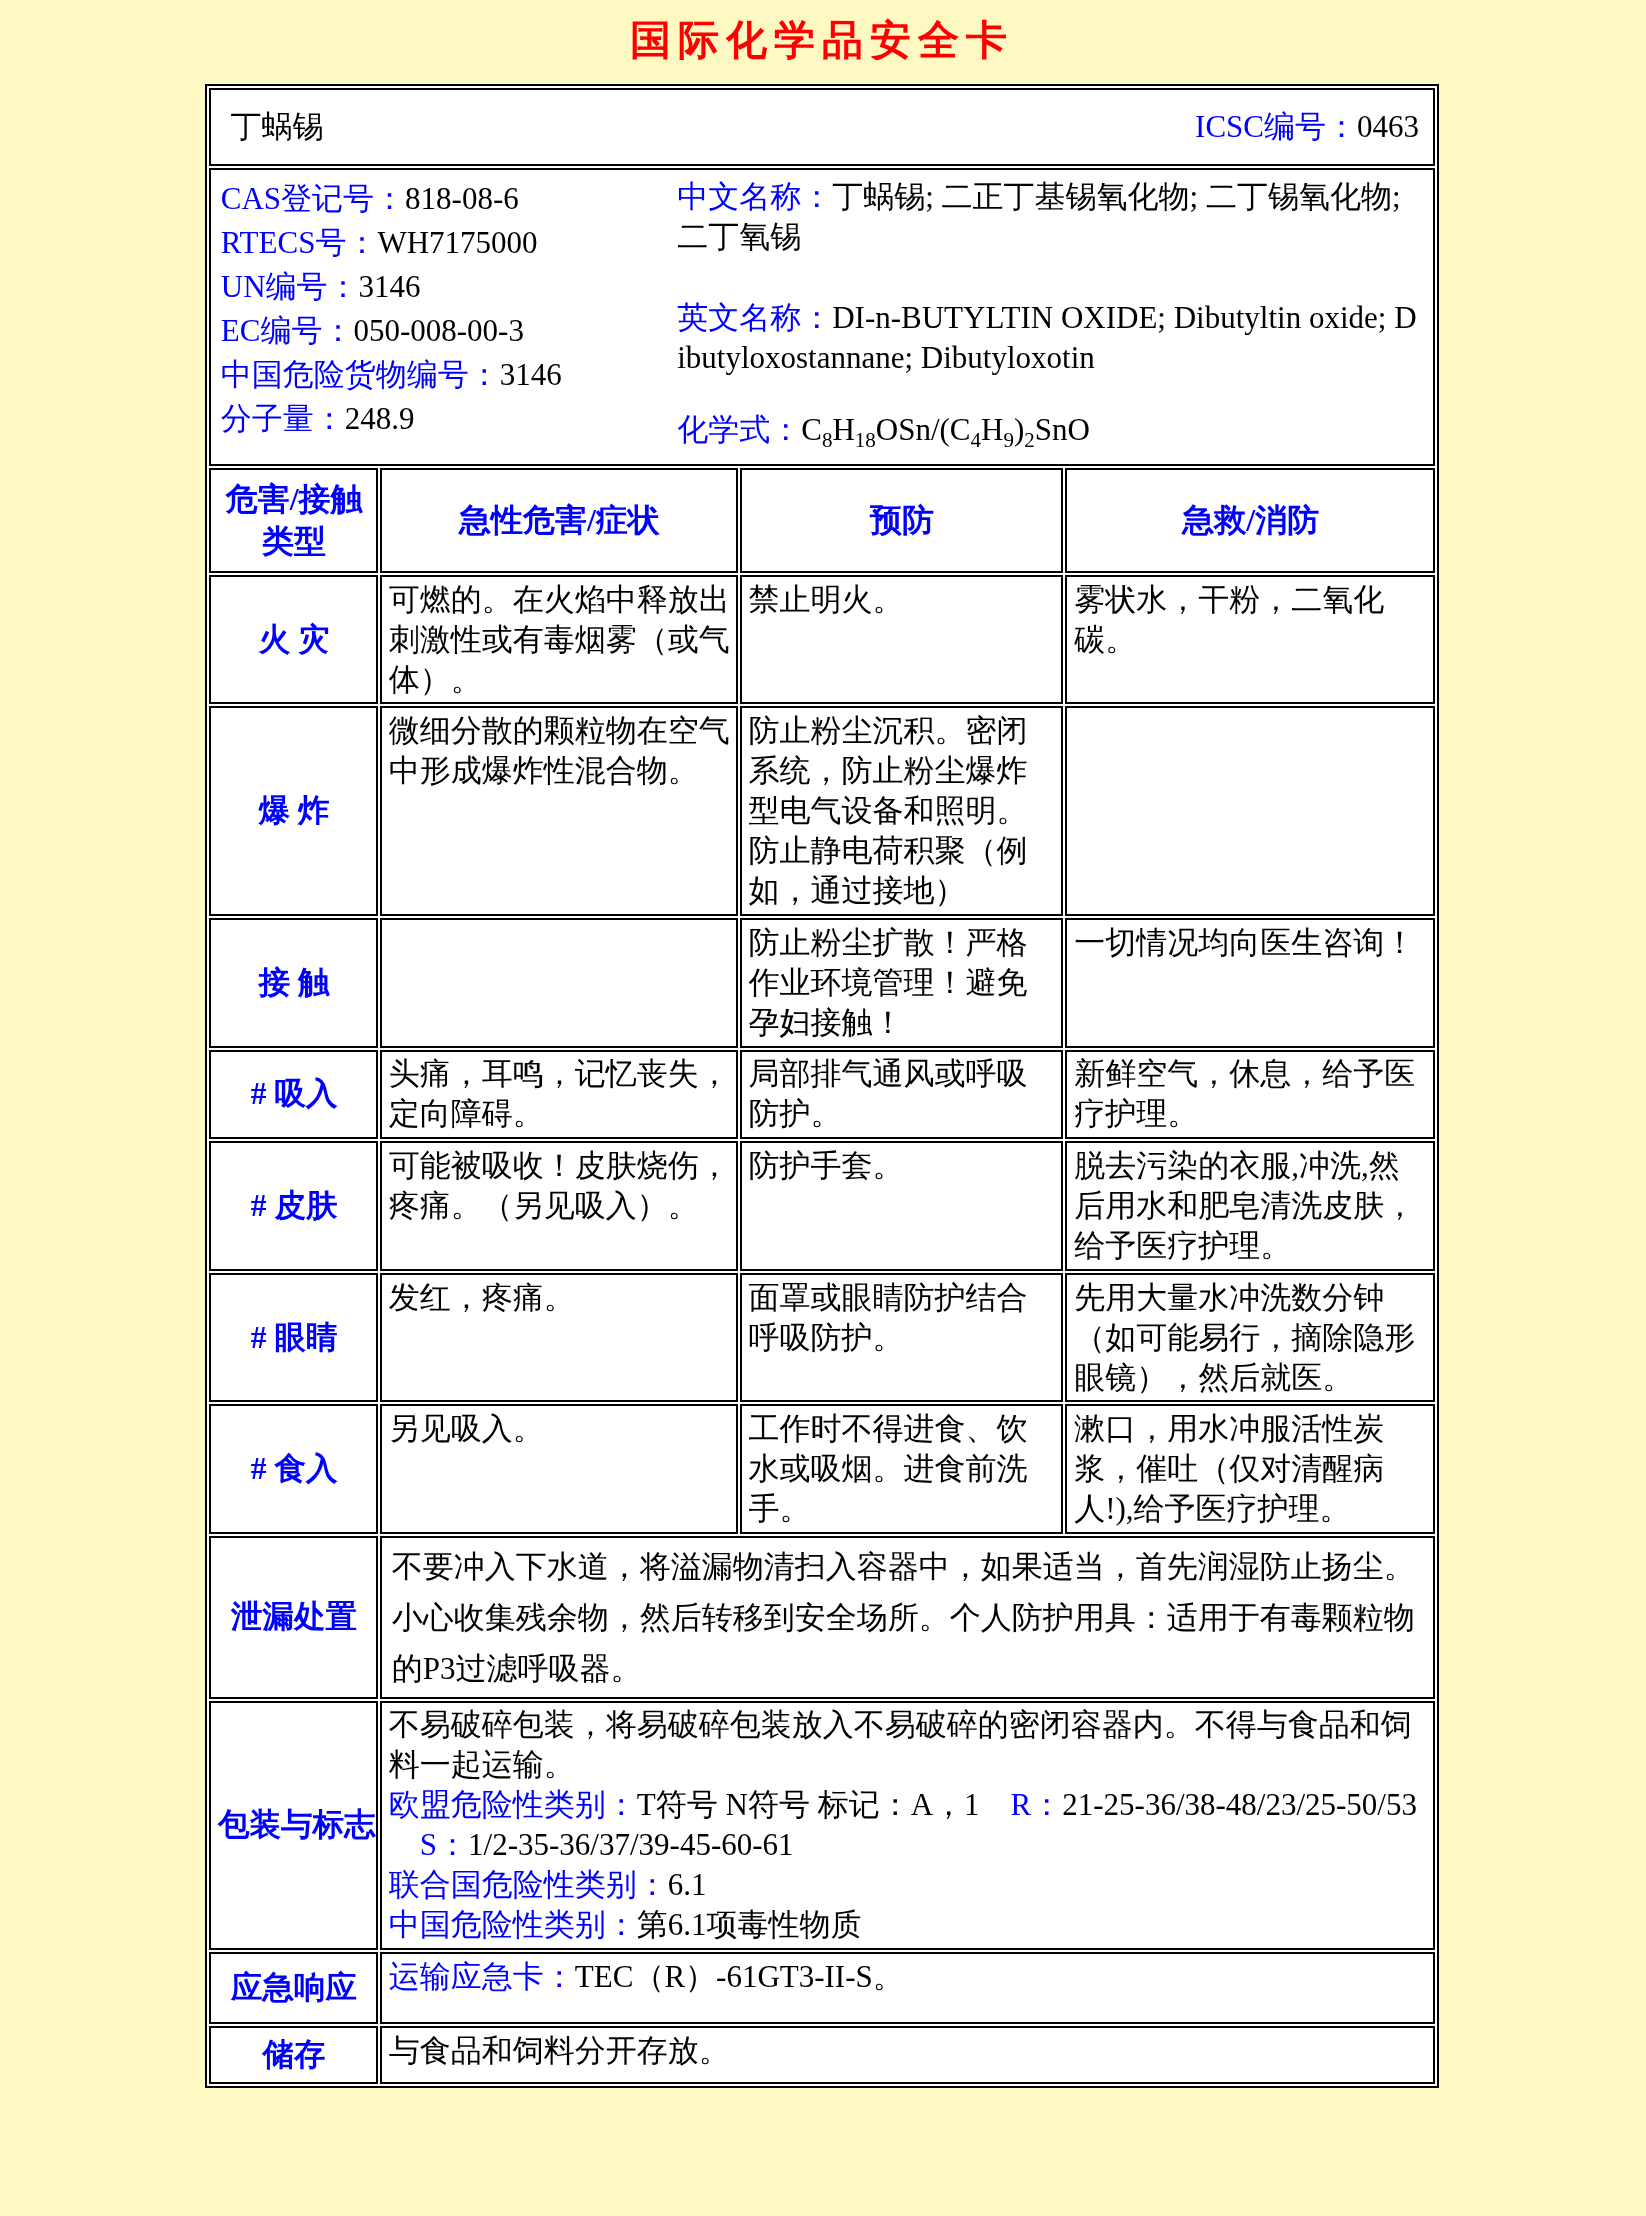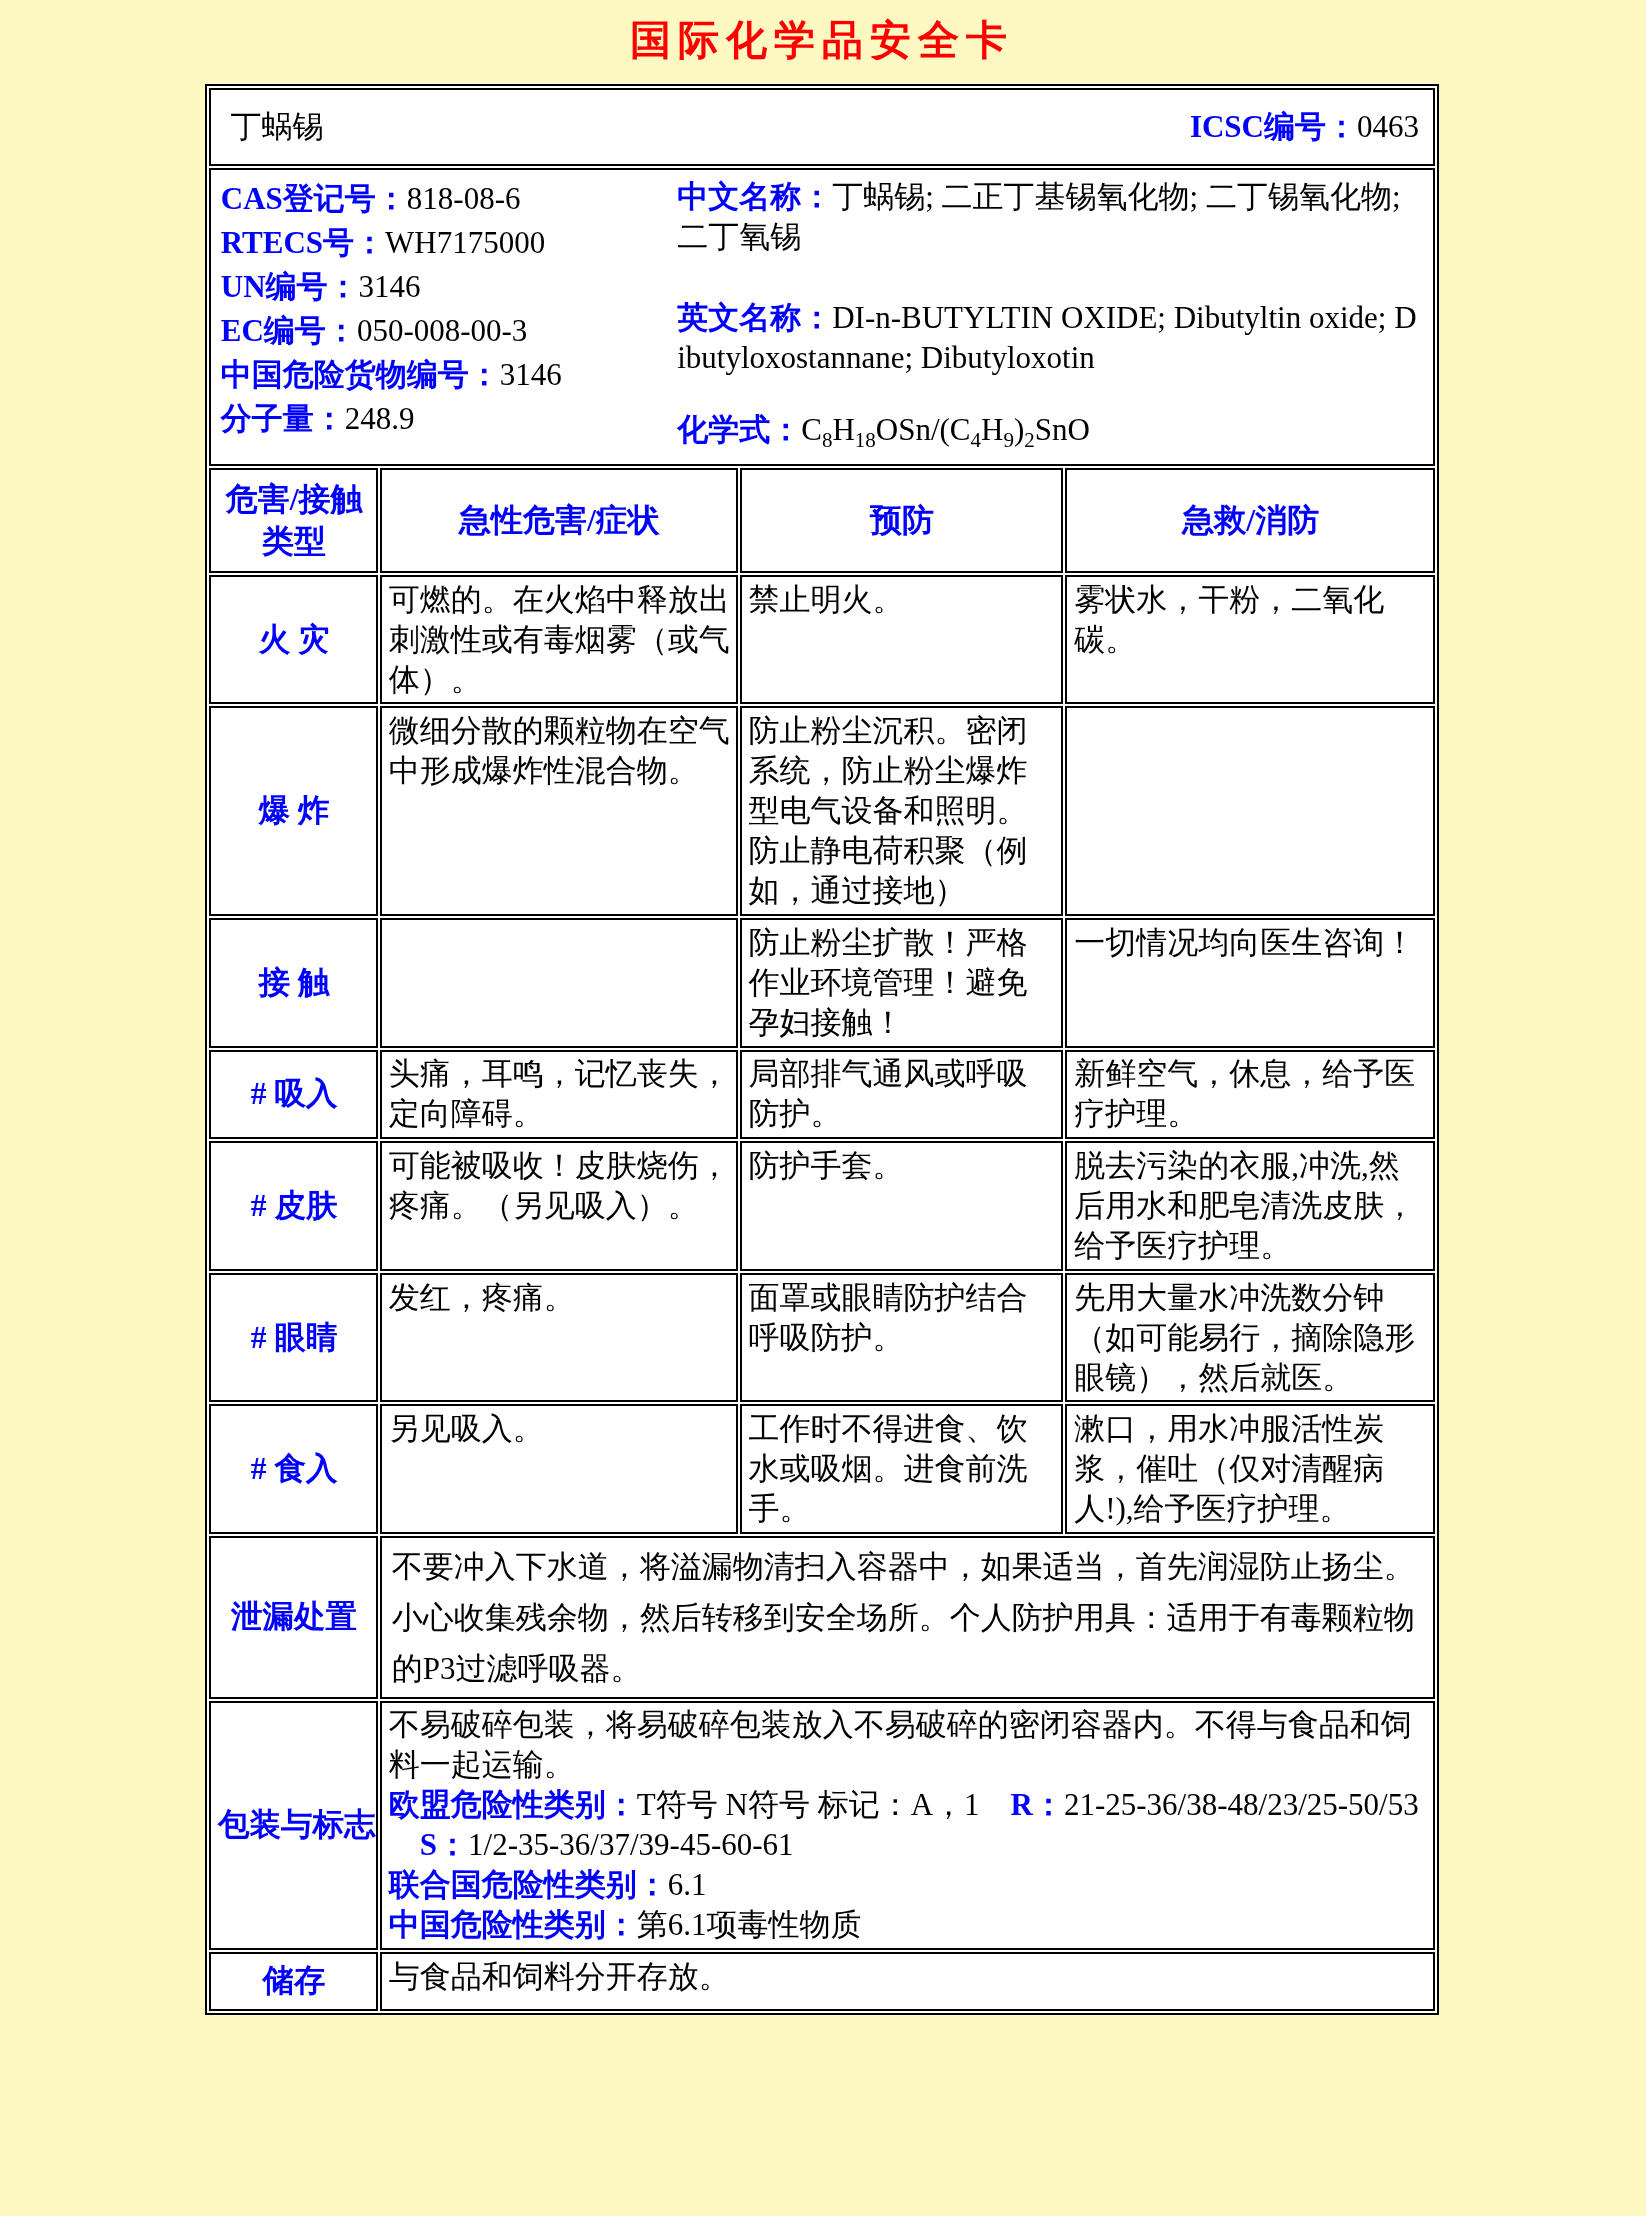--- a/index.html
+++ b/index.html
@@ -27,21 +27,21 @@
   }
   col.c1{width:168px;} col.c2{width:356px;} col.c3{width:322px;} col.c4{width:368px;}
   td{
     border:2.1px solid #000;
     vertical-align:top;
     padding:2.8px 5.6px 2.8px 7px;
     font-size:31px;line-height:40px;
     word-break:break-all;
     overflow:hidden;
   }
-  .blue{color:#0000ff;font-weight:bold;}
+  .blue{color:#0000ff;font-weight:normal;}
   .rowlabel{
     color:#0000ff;font-weight:bold;
     text-align:center;vertical-align:middle;
     font-size:31.5px;
     word-break:keep-all;
   }
   .hdr{
     color:#0000ff;font-weight:bold;
     text-align:center;vertical-align:middle;
     font-size:32px;line-height:42px;
@@ -180,20 +180,24 @@
     <tr class="r-pack">
       <td class="rowlabel">包装与标志</td>
       <td colspan="3">
         <div>不易破碎包装，将易破碎包装放入不易破碎的密闭容器内。不得与食品和饲料一起运输。</div>
         <div><span class="blue">欧盟危险性类别：</span><span>T符号 N符号 标记：A，1</span><span class="blue gap">R：</span><span>21-25-36/38-48/23/25-50/53</span><span class="blue gap">S：</span><span>1/2-35-36/37/39-45-60-61</span></div>
         <div><span class="blue">联合国危险性类别：</span><span>6.1</span></div>
         <div><span class="blue">中国危险性类别：</span><span>第6.1项毒性物质</span></div>
       </td>
     </tr>
 
+    <tr class="r-emer">
+      <td class="rowlabel">应急响应</td>
+      <td colspan="3"><span class="blue">运输应急卡：</span><span>TEC（R）-61GT3-II-S。</span></td>
+    </tr>
 
     <tr class="r-stor">
       <td class="rowlabel">储存</td>
       <td colspan="3">与食品和饲料分开存放。</td>
     </tr>
 
   </tbody>
     </table>
 </div>
 

